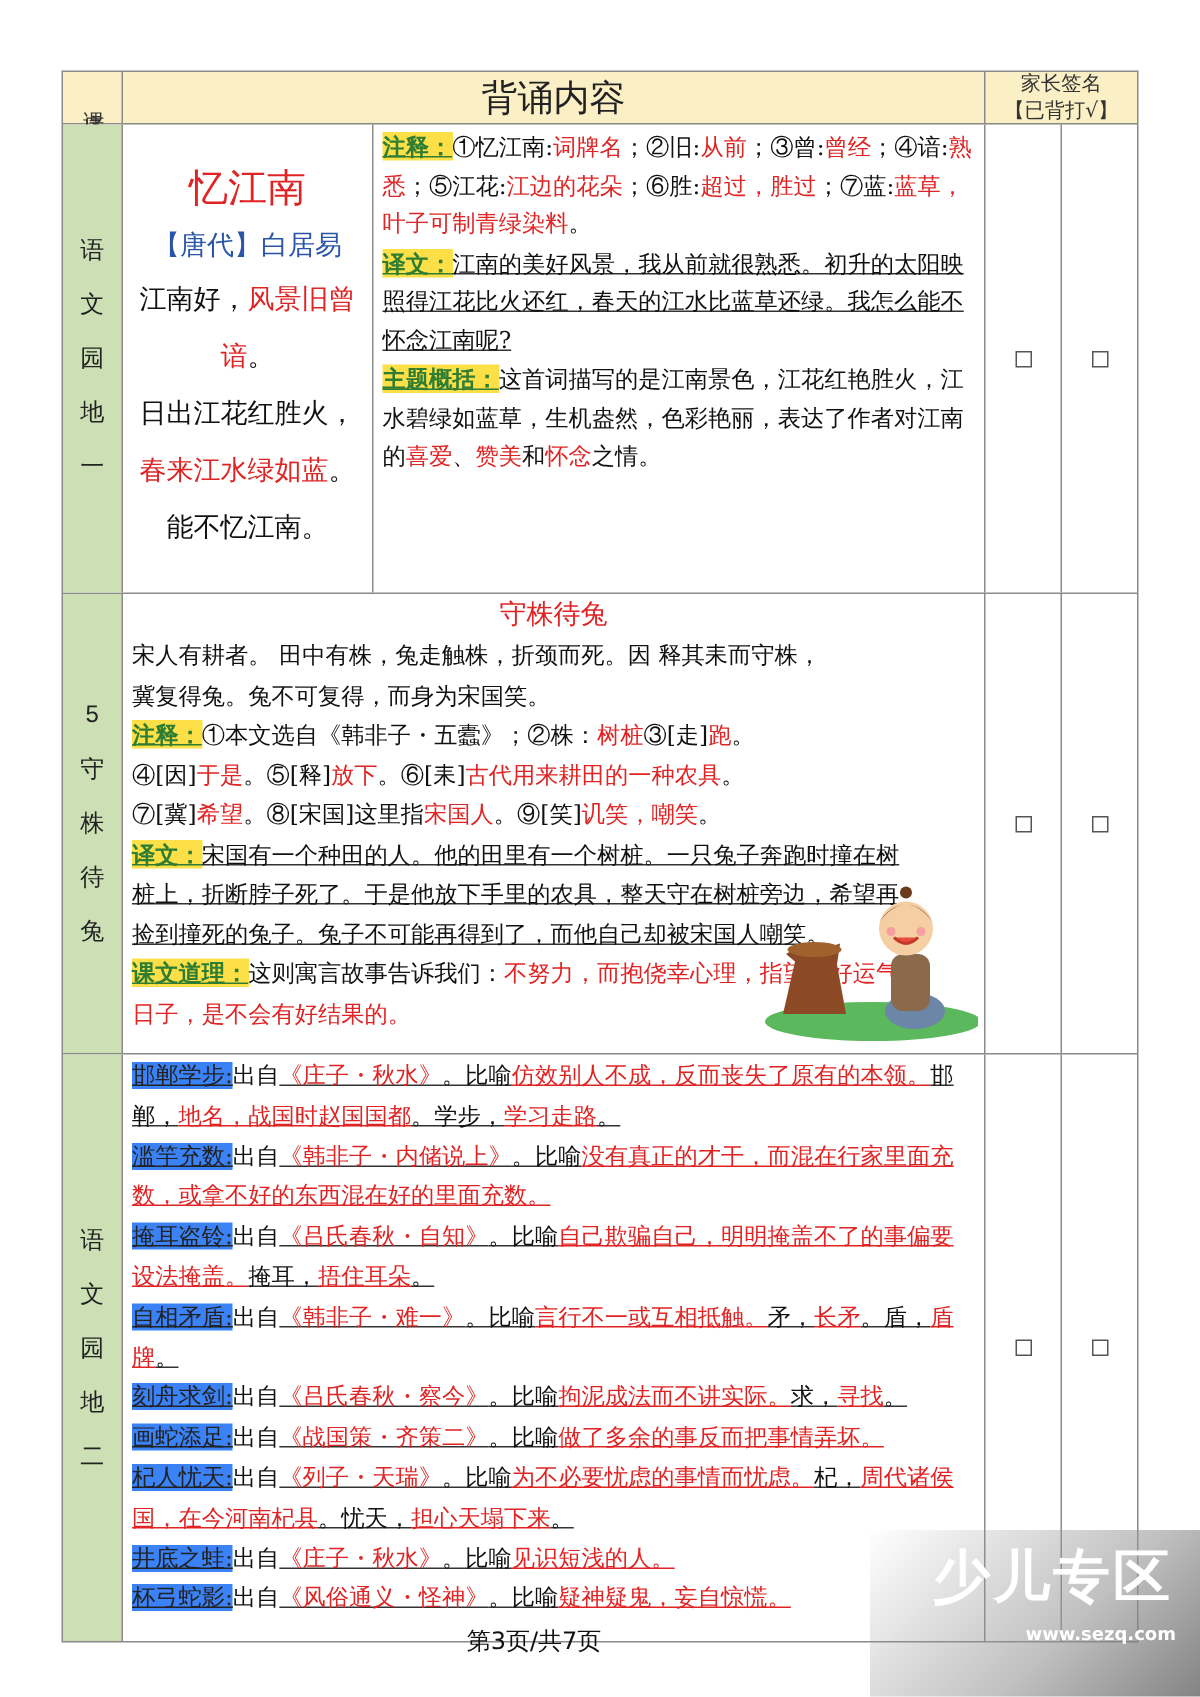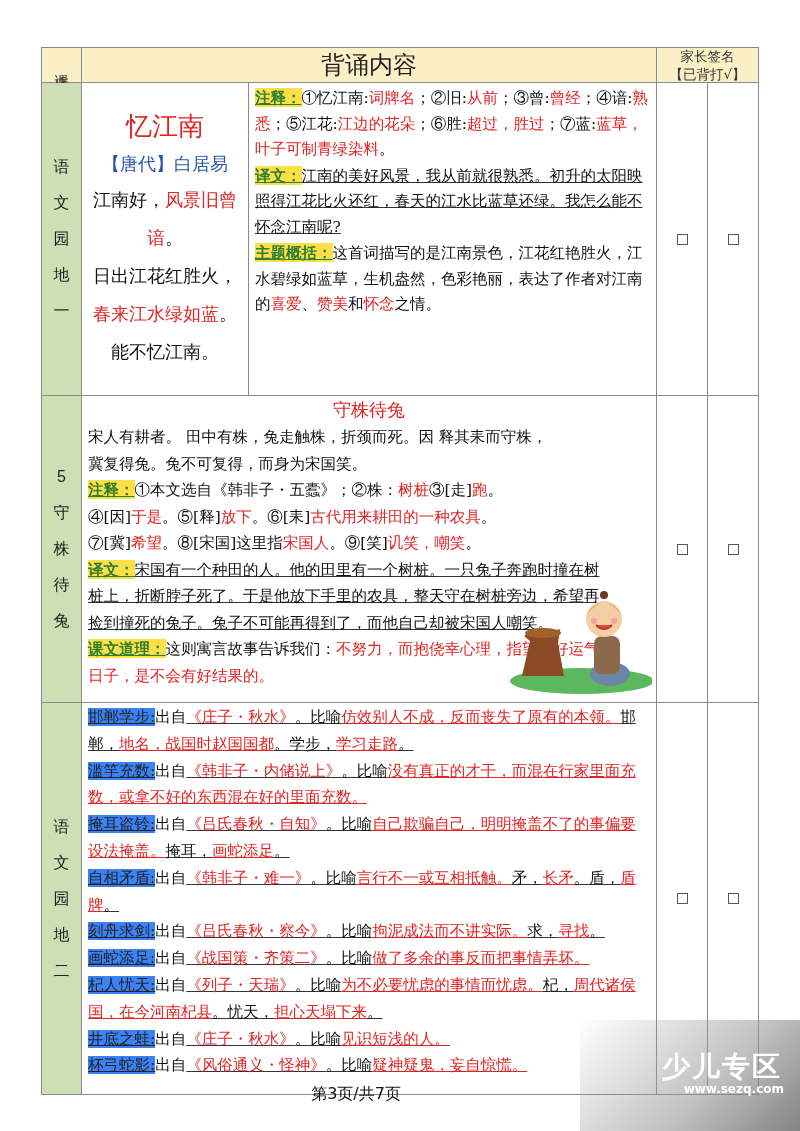--- a/index.html
+++ b/index.html
@@ -37,21 +37,21 @@
   .r2 { height:307px; }
   .r2 .c-content { padding:0 6px; font-size:15.5px; line-height:26.5px; box-sizing:border-box; }
   .r2 .ttl { text-align:center; font-size:18px; line-height:28px; }
   .illus { position:absolute; right:4px; bottom:6px; width:150px; height:115px; }
   
   .r3 { height:391px; }
   .r3 .c-content { padding:1px 6px; font-size:15.5px; line-height:26.8px; box-sizing:border-box; }
   .footer { position:absolute; top:1084px; left:0; width:712px; text-align:center; font-size:16px; font-family:"DejaVu Sans","Liberation Sans",sans-serif; color:#111; }
   .wm { position:absolute; right:0; top:1020px; width:220px; height:111px;
         background:linear-gradient(135deg, rgba(255,255,255,0) 0%, rgba(150,150,150,0.6) 60%, rgba(110,110,110,0.85) 100%); }
-  .wm .t1 { position:absolute; right:18px; top:28px; font-size:28px; font-weight:bold; color:#fff; font-family:"DejaVu Sans","Liberation Sans",sans-serif; letter-spacing:2px;text-align:center; }
+  .wm .t1 { position:absolute; right:18px; top:6px; font-size:38px; font-weight:bold; color:#fff; font-family:"DejaVu Sans","Liberation Sans",sans-serif; letter-spacing:2px;text-align:center; }
   .wm .t2 { position:absolute; right:16px; top:62px; font-size:12px; color:#fff; font-family:"DejaVu Sans","Liberation Sans",sans-serif;font-weight:bold; }
 </style>
 </head>
 <body>
 
 <div class="tbl">
 
   <div class="row header">
     <div class="c-seq">
       <span style="writing-mode:vertical-rl;letter-spacing:2px;">课序</span>
@@ -137,21 +137,21 @@
     <div class="c-seq">
       <span class="vchar">语</span>
       <span class="vchar">文</span>
       <span class="vchar">园</span>
       <span class="vchar">地</span>
       <span class="vchar">二</span>
     </div>
     <div class="c-content" id="idioms">
         <div><span class="lbl-b">邯郸学步:</span><span class="">出自</span><span class="ul red">《庄子・秋水》</span><span class="ul">。比喻</span><span class="red ulr">仿效别人不成，反而丧失了原有的本领。</span><span class="ul">邯郸，</span><span class="red ulr">地名，战国时赵国国都</span><span class="ul">。学步，</span><span class="red ulr">学习走路</span><span class="ul">。</span></div>
         <div><span class="lbl-b">滥竽充数:</span><span class="">出自</span><span class="ul red">《韩非子・内储说上》</span><span class="ul">。比喻</span><span class="red ulr">没有真正的才干，而混在行家里面充数，或拿不好的东西混在好的里面充数。</span></div>
-        <div><span class="lbl-b">掩耳盗铃:</span><span class="">出自</span><span class="ul red">《吕氏春秋・自知》</span><span class="ul">。比喻</span><span class="red ulr">自己欺骗自己，明明掩盖不了的事偏要设法掩盖。</span><span class="ul">掩耳，</span><span class="red ulr">画蛇添足</span><span class="ul">。</span></div>
+        <div><span class="lbl-b">掩耳盗铃:</span><span class="">出自</span><span class="ul red">《吕氏春秋・自知》</span><span class="ul">。比喻</span><span class="red ulr">自己欺骗自己，明明掩盖不了的事偏要设法掩盖。</span><span class="ul">掩耳，</span><span class="red ulr">捂住耳朵</span><span class="ul">。</span></div>
         <div><span class="lbl-b">自相矛盾:</span><span class="">出自</span><span class="ul red">《韩非子・难一》</span><span class="ul">。比喻</span><span class="red ulr">言行不一或互相抵触。</span><span class="ul">矛，</span><span class="red ulr">长矛</span><span class="ul">。盾，</span><span class="red ulr">盾牌</span><span class="ul">。</span></div>
         <div><span class="lbl-b">刻舟求剑:</span><span class="">出自</span><span class="ul red">《吕氏春秋・察今》</span><span class="ul">。比喻</span><span class="red ulr">拘泥成法而不讲实际。</span><span class="ul">求，</span><span class="red ulr">寻找</span><span class="ul">。</span></div>
         <div><span class="lbl-b">画蛇添足:</span><span class="">出自</span><span class="ul red">《战国策・齐策二》</span><span class="ul">。比喻</span><span class="red ulr">做了多余的事反而把事情弄坏。</span></div>
         <div><span class="lbl-b">杞人忧天:</span><span class="">出自</span><span class="ul red">《列子・天瑞》</span><span class="ul">。比喻</span><span class="red ulr">为不必要忧虑的事情而忧虑。</span><span class="ul">杞，</span><span class="red ulr">周代诸侯国，在今河南杞县</span><span class="ul">。忧天，</span><span class="red ulr">担心天塌下来</span><span class="ul">。</span></div>
         <div><span class="lbl-b">井底之蛙:</span><span class="">出自</span><span class="ul red">《庄子・秋水》</span><span class="ul">。比喻</span><span class="red ulr">见识短浅的人。</span></div>
         <div><span class="lbl-b">杯弓蛇影:</span><span class="">出自</span><span class="ul red">《风俗通义・怪神》</span><span class="ul">。比喻</span><span class="red ulr">疑神疑鬼，妄自惊慌。</span></div>
       </div>
     <div class="c-sign">
         <div class="box"></div>
       </div>

